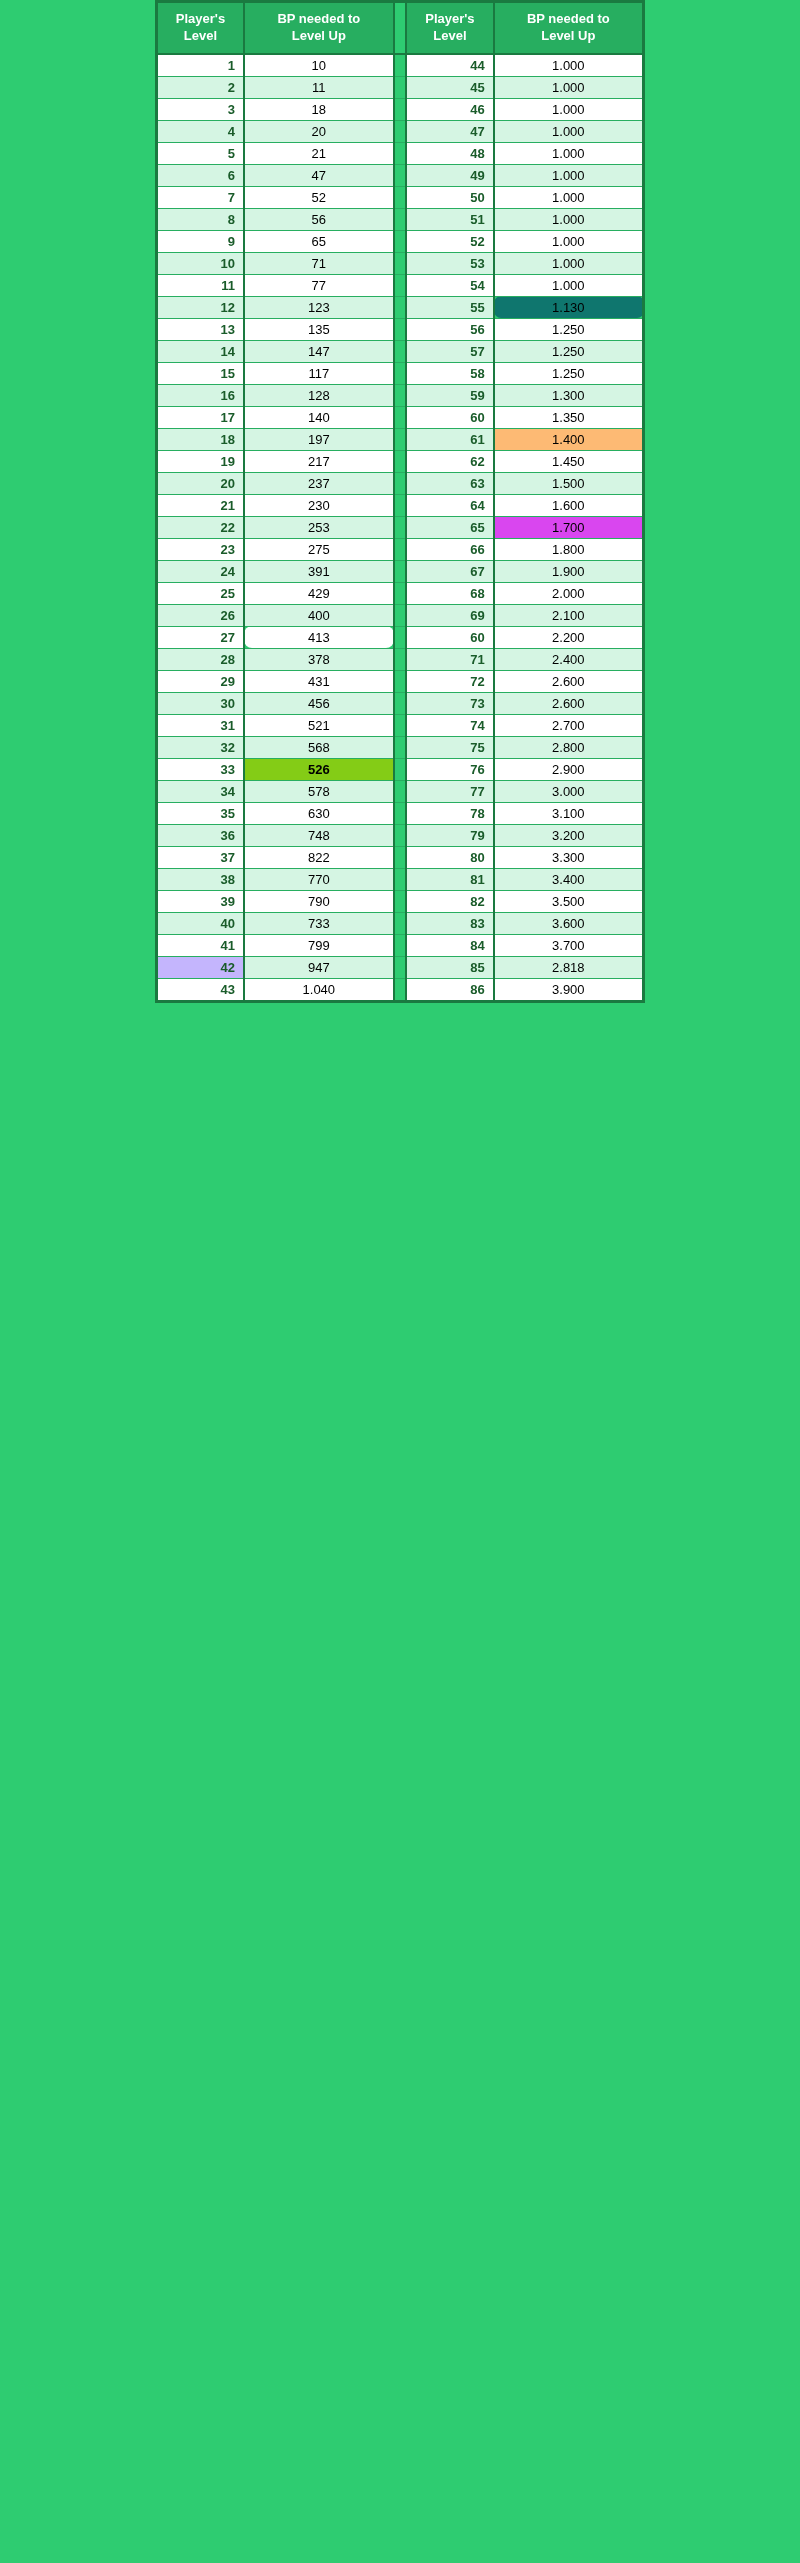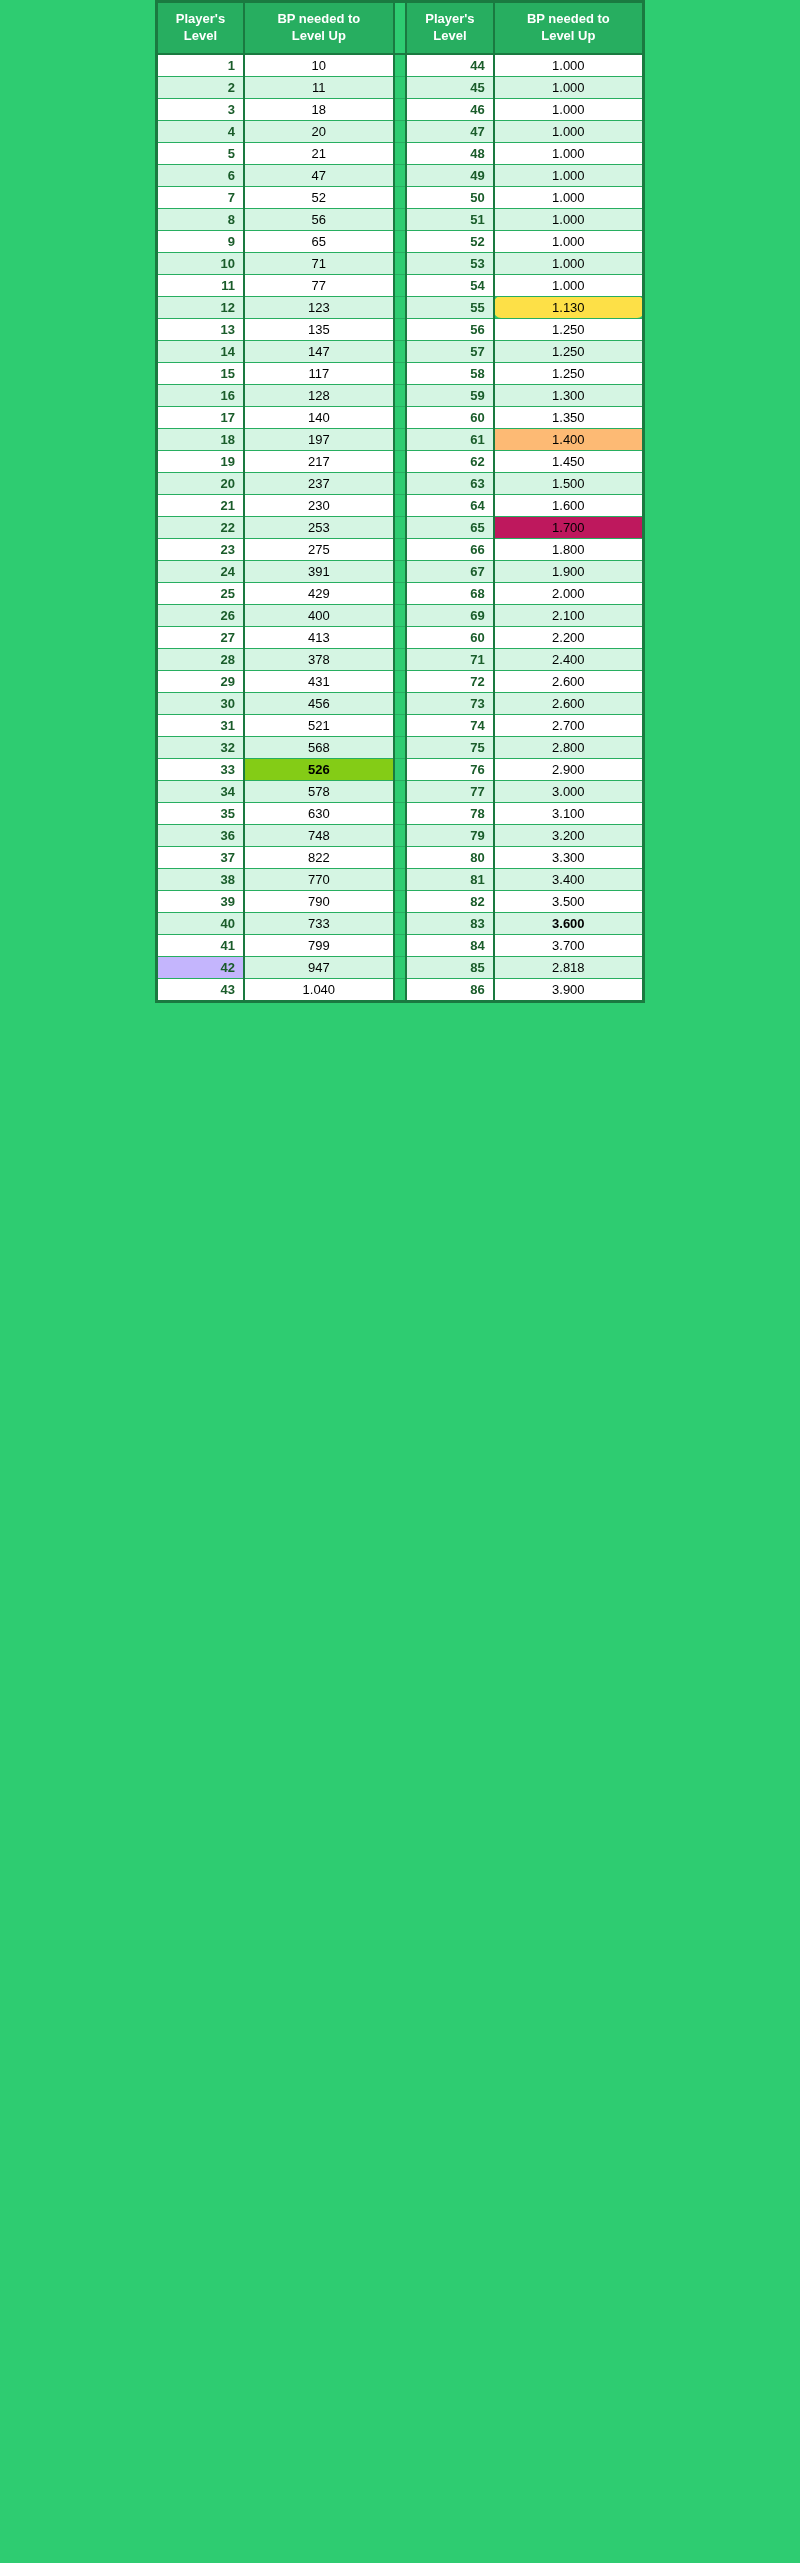--- a/index.html
+++ b/index.html
@@ -145,21 +145,21 @@
     <td class="bp-col" style="background:#ffffff;text-align:center;">77</td>
     <td class="divider-col"></td>
     <td class="level-col" style="background:#ffffff">54</td>
     <td class="bp-col" style="background:#ffffff;text-align:center;">1.000</td>
   </tr>
       <tr class="data-row">
     <td class="level-col" style="background:#d5f5e3">12</td>
     <td class="bp-col" style="background:#d5f5e3;text-align:center;">123</td>
     <td class="divider-col"></td>
     <td class="level-col" style="background:#d5f5e3">55</td>
-    <td class="bp-col" style="background:#fde047;text-align:center;border-radius:7px;">1.130</td>
+    <td class="bp-col" style="background:#0f766e;text-align:center;border-radius:7px;">1.130</td>
   </tr>
       <tr class="data-row">
     <td class="level-col" style="background:#ffffff">13</td>
     <td class="bp-col" style="background:#ffffff;text-align:center;">135</td>
     <td class="divider-col"></td>
     <td class="level-col" style="background:#ffffff">56</td>
     <td class="bp-col" style="background:#ffffff;text-align:center;">1.250</td>
   </tr>
       <tr class="data-row">
     <td class="level-col" style="background:#d5f5e3">14</td>
@@ -215,21 +215,21 @@
     <td class="bp-col" style="background:#ffffff;text-align:center;">230</td>
     <td class="divider-col"></td>
     <td class="level-col" style="background:#ffffff">64</td>
     <td class="bp-col" style="background:#ffffff;text-align:center;">1.600</td>
   </tr>
       <tr class="data-row">
     <td class="level-col" style="background:#d5f5e3">22</td>
     <td class="bp-col" style="background:#d5f5e3;text-align:center;">253</td>
     <td class="divider-col"></td>
     <td class="level-col" style="background:#d5f5e3">65</td>
-    <td class="bp-col" style="background:#be185d;text-align:center;">1.700</td>
+    <td class="bp-col" style="background:#d946ef;text-align:center;">1.700</td>
   </tr>
       <tr class="data-row">
     <td class="level-col" style="background:#ffffff">23</td>
     <td class="bp-col" style="background:#ffffff;text-align:center;">275</td>
     <td class="divider-col"></td>
     <td class="level-col" style="background:#ffffff">66</td>
     <td class="bp-col" style="background:#ffffff;text-align:center;">1.800</td>
   </tr>
       <tr class="data-row">
     <td class="level-col" style="background:#d5f5e3">24</td>
@@ -247,21 +247,21 @@
   </tr>
       <tr class="data-row">
     <td class="level-col" style="background:#d5f5e3">26</td>
     <td class="bp-col" style="background:#d5f5e3;text-align:center;">400</td>
     <td class="divider-col"></td>
     <td class="level-col" style="background:#d5f5e3">69</td>
     <td class="bp-col" style="background:#d5f5e3;text-align:center;">2.100</td>
   </tr>
       <tr class="data-row">
     <td class="level-col" style="background:#ffffff">27</td>
-    <td class="bp-col" style="background:#ffffff;text-align:center;">413</td>
+    <td class="bp-col" style="background:#ffffff;text-align:center;border-radius:8px;">413</td>
     <td class="divider-col"></td>
     <td class="level-col" style="background:#ffffff">60</td>
     <td class="bp-col" style="background:#ffffff;text-align:center;">2.200</td>
   </tr>
       <tr class="data-row">
     <td class="level-col" style="background:#d5f5e3">28</td>
     <td class="bp-col" style="background:#d5f5e3;text-align:center;">378</td>
     <td class="divider-col"></td>
     <td class="level-col" style="background:#d5f5e3">71</td>
     <td class="bp-col" style="background:#d5f5e3;text-align:center;">2.400</td>
@@ -341,21 +341,21 @@
     <td class="bp-col" style="background:#ffffff;text-align:center;">790</td>
     <td class="divider-col"></td>
     <td class="level-col" style="background:#ffffff">82</td>
     <td class="bp-col" style="background:#ffffff;text-align:center;">3.500</td>
   </tr>
       <tr class="data-row">
     <td class="level-col" style="background:#d5f5e3">40</td>
     <td class="bp-col" style="background:#d5f5e3;text-align:center;">733</td>
     <td class="divider-col"></td>
     <td class="level-col" style="background:#d5f5e3">83</td>
-    <td class="bp-col" style="background:#d5f5e3;text-align:center;font-weight:bold;">3.600</td>
+    <td class="bp-col" style="background:#d5f5e3;text-align:center;">3.600</td>
   </tr>
       <tr class="data-row">
     <td class="level-col" style="background:#ffffff">41</td>
     <td class="bp-col" style="background:#ffffff;text-align:center;">799</td>
     <td class="divider-col"></td>
     <td class="level-col" style="background:#ffffff">84</td>
     <td class="bp-col" style="background:#ffffff;text-align:center;">3.700</td>
   </tr>
       <tr class="data-row">
     <td class="level-col" style="background:#c4b5fd">42</td>

